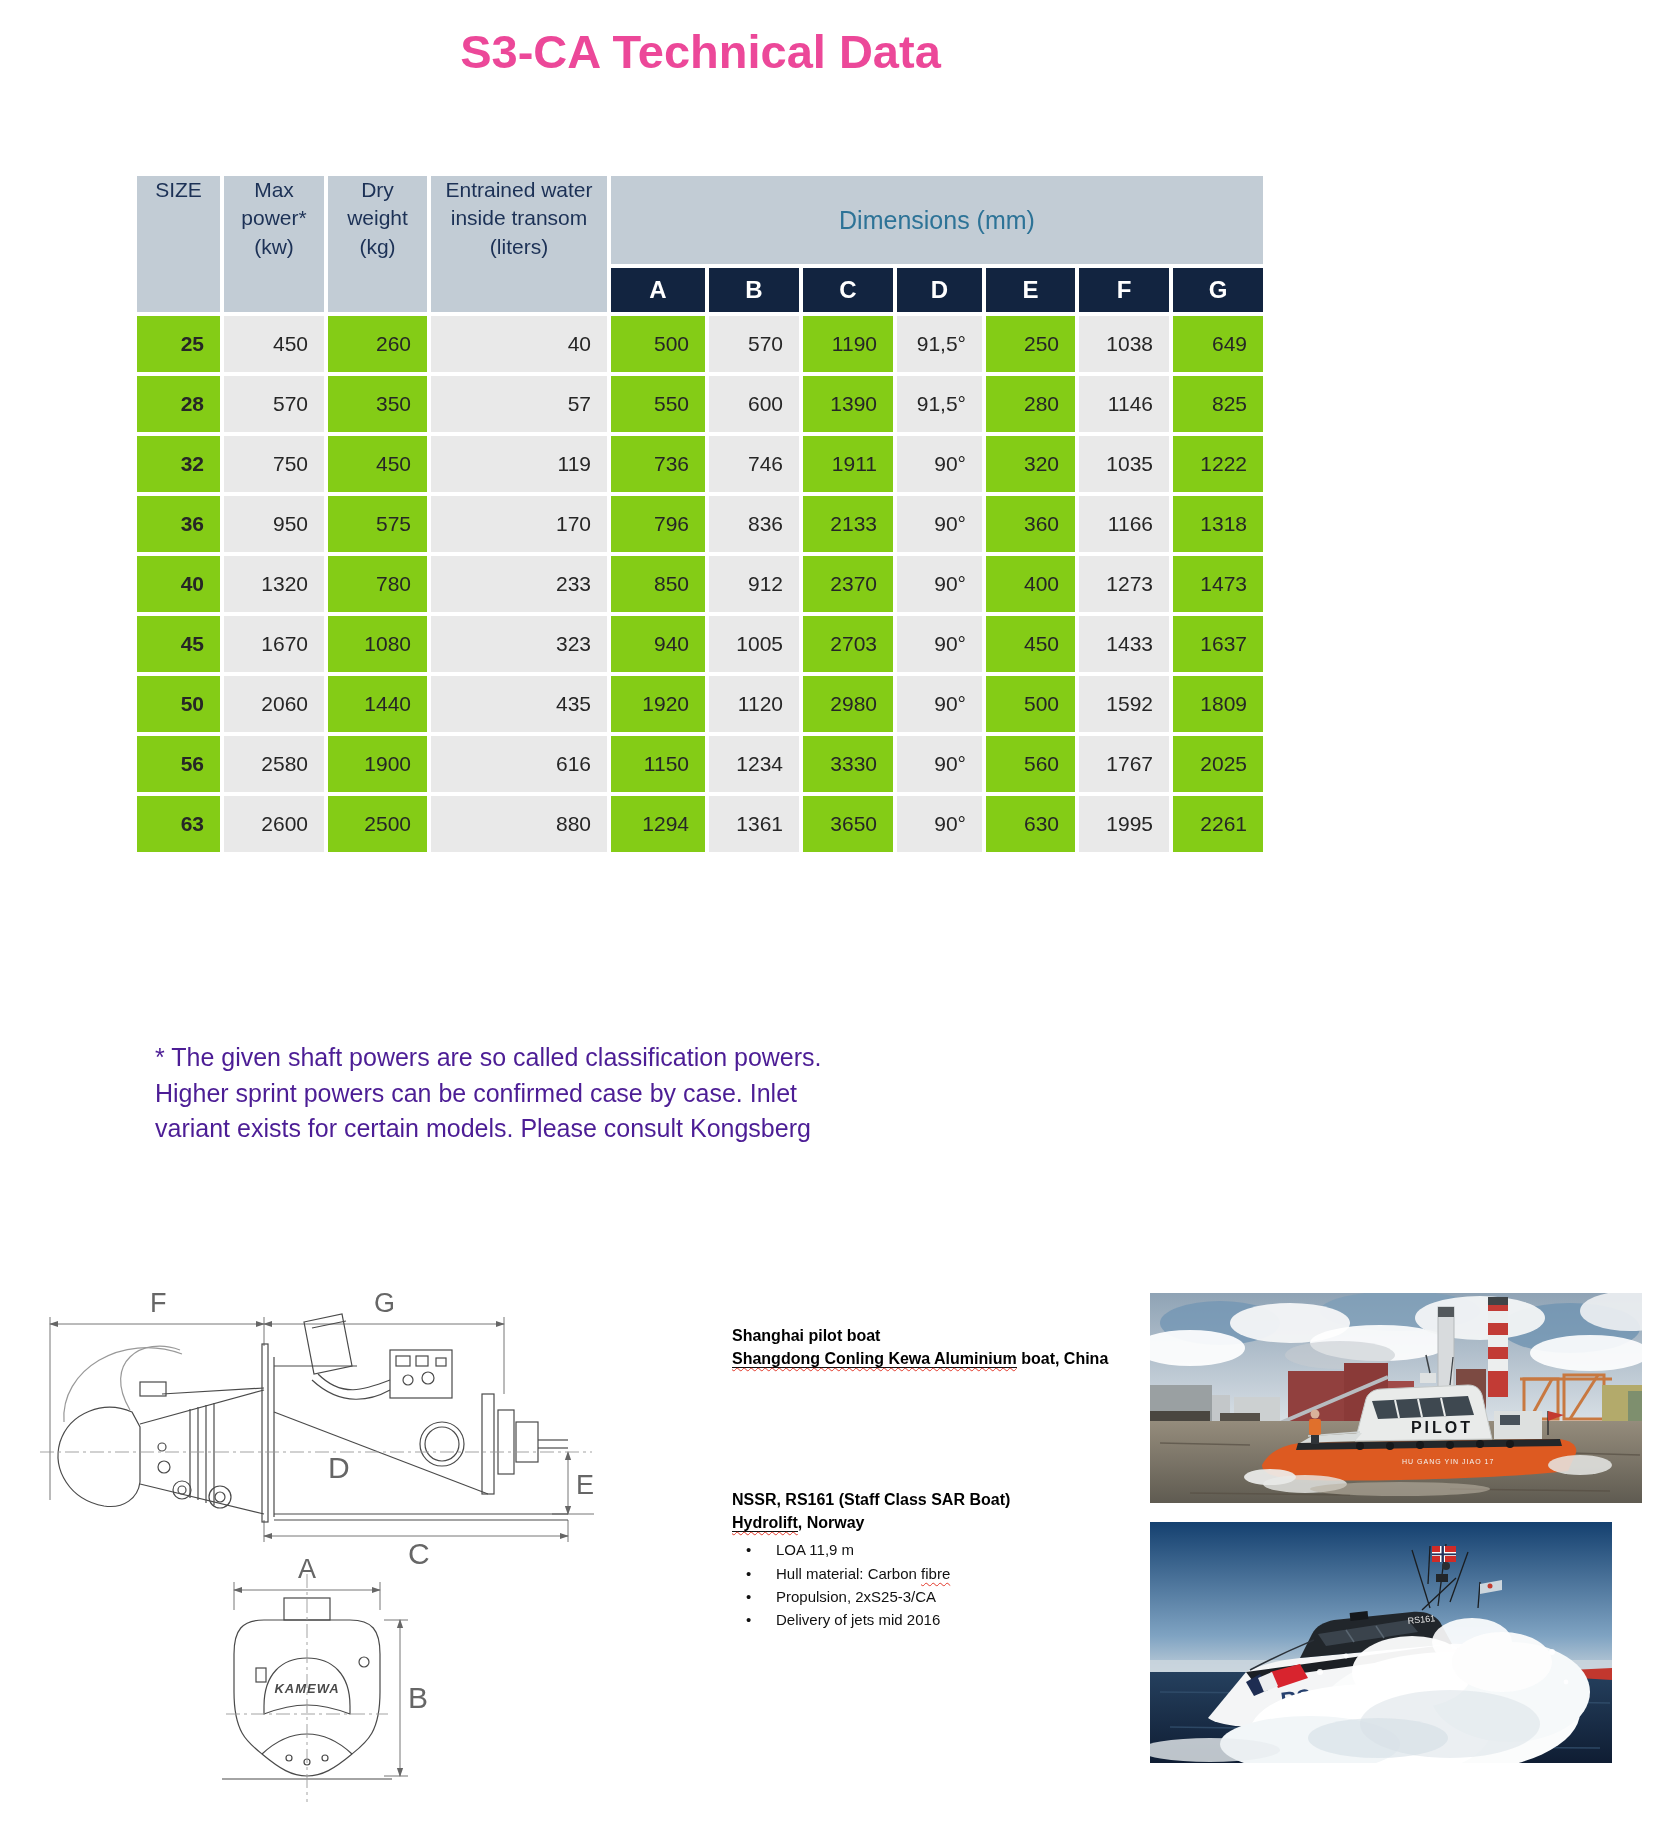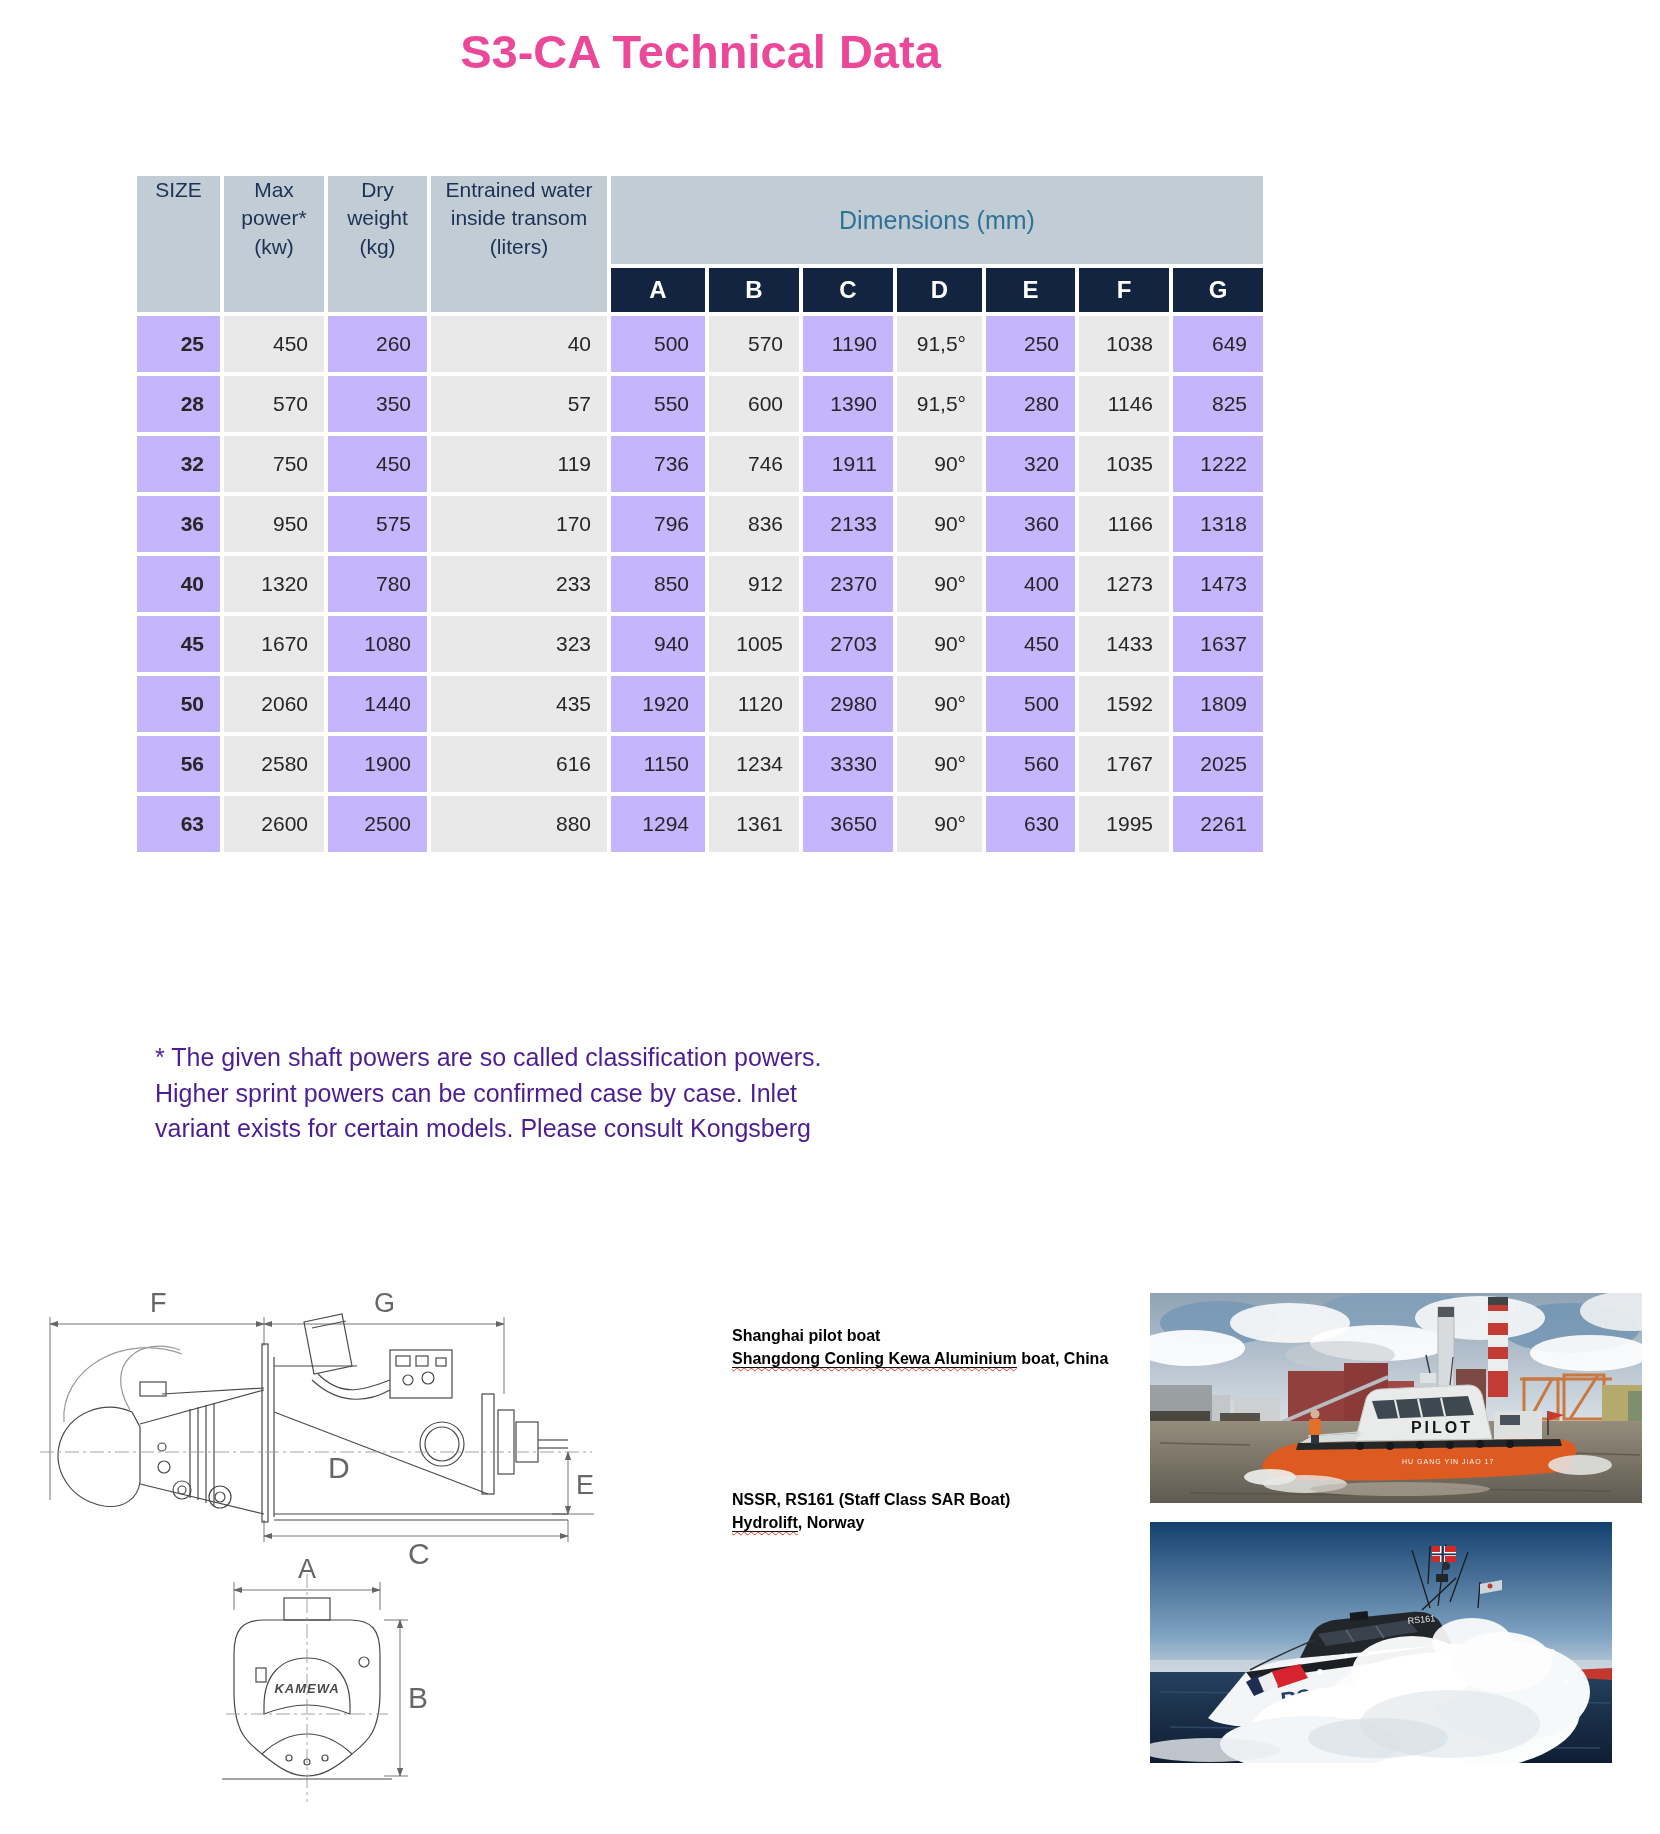--- a/index.html
+++ b/index.html
@@ -12,21 +12,21 @@
              border-spacing:4px;table-layout:fixed;}
   table.spec th,table.spec td{overflow:hidden;padding:0;}
   .hdr{background:#c2ccd5;color:#1c3156;font-weight:normal;font-size:21px;
        vertical-align:top;padding-top:18px;line-height:1.35;text-align:center;margin-left:48px;}
   .hdr-dim{background:#c2ccd5;color:#2d7397;font-size:25px;font-weight:normal;
            height:88px;text-align:center;vertical-align:middle;margin-top:24px;}
   .subhdr{background:#122440;color:#ffffff;font-size:24px;font-weight:bold;
           height:44px;text-align:center;vertical-align:middle;}
   table.spec tbody td{height:56px;font-size:21px;color:#262626;text-align:right;
           padding-right:16px;vertical-align:middle;}
-  .c-dark{background:#c4b5fd;} .c-light{background:#e9e9e9;}
+  .c-dark{background:#84cc16;} .c-light{background:#e9e9e9;}
   td.size-cell{text-align:center;padding-right:0;font-weight:bold;color:#192a4e;font-size:24px;}
   
   .footnote{position:absolute;left:155px;top:1040px;width:712px;font-size:25px;
             line-height:1.42;color:#4c1d95;}
   
   .drawing{position:absolute;left:12px;top:1262px;width:606px;height:572px;}
   
   .boat{position:absolute;width:440px;color:#000;margin-top:32px;}
   .boat1{left:732px;top:1292px;} .boat2{left:732px;top:1456px;}
   .boat-title,.boat-subtitle{font-size:16px;font-weight:bold;line-height:1.45;}
@@ -305,20 +305,26 @@
     </svg>
   </div>
 
   <div class="boat boat1">
     <div class="boat-title">Shanghai pilot boat</div>
     <div class="boat-subtitle"><span class="u wavy">Shangdong Conling Kewa Aluminium</span><span> boat, China</span></div>
   </div>
   <div class="boat boat2">
     <div class="boat-title">NSSR, RS161 (Staff Class SAR Boat)</div>
     <div class="boat-subtitle"><span class="u wavy">Hydrolift</span><span>, Norway</span></div>
+    <ul class="boat-bullets">
+        <li><span>LOA 11,9 m</span></li>
+        <li><span>Hull material: Carbon </span><span class="wavy">fibre</span></li>
+        <li><span>Propulsion, 2xS25-3/CA</span></li>
+        <li><span>Delivery of jets mid 2016</span></li>
+      </ul>
   </div>
 
   <div class="photo photo1">
     <svg width="492" height="210" viewBox="0 0 492 210">
       <defs>
         <linearGradient id="sky1" x1="0" y1="0" x2="0" y2="1">
           <stop offset="0" stop-color="#8fa3b5"></stop>
             <stop offset="1" stop-color="#d9e0e6"></stop>
         </linearGradient>
         <linearGradient id="water1" x1="0" y1="0" x2="0" y2="1">

